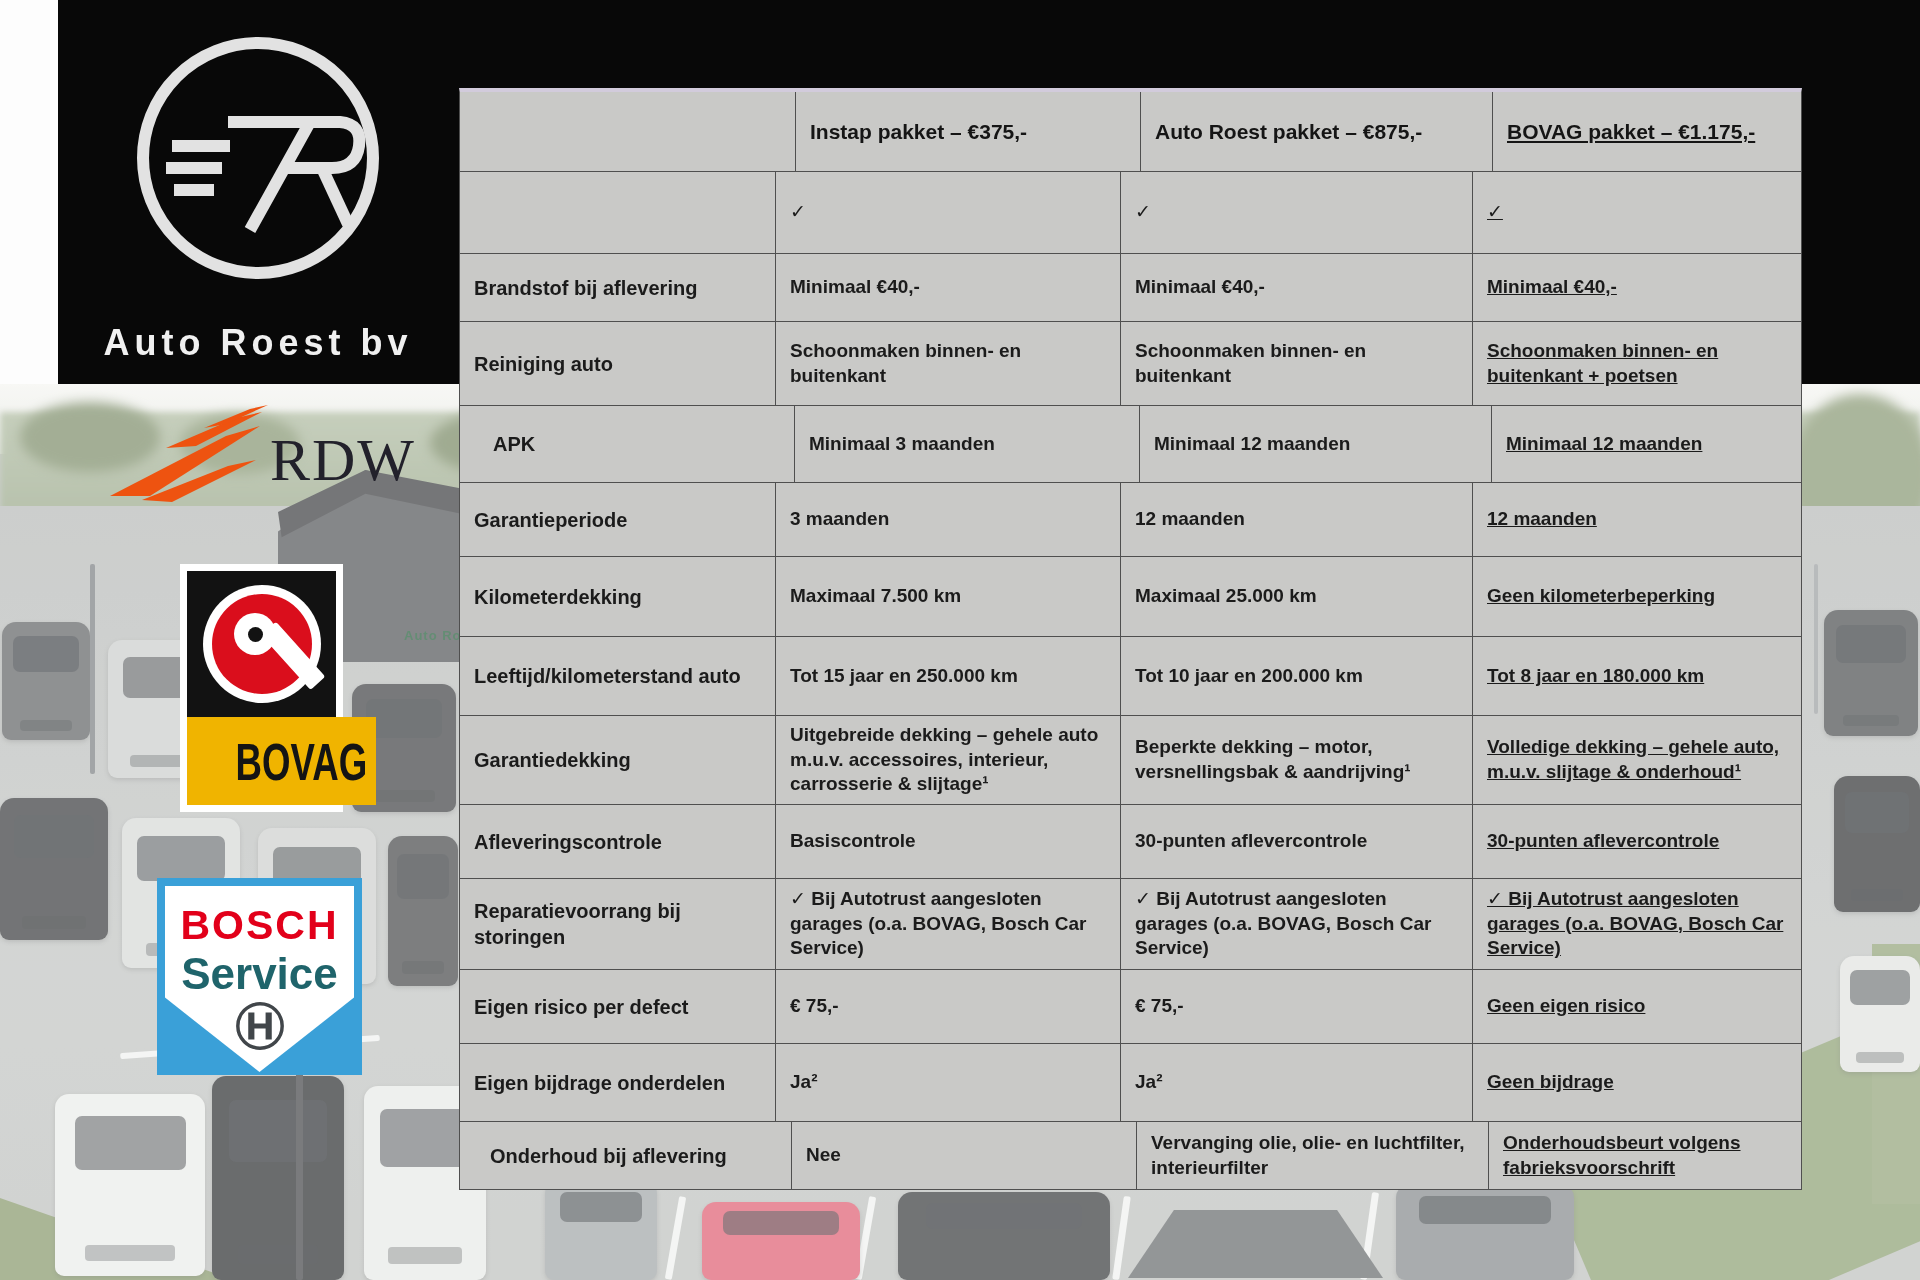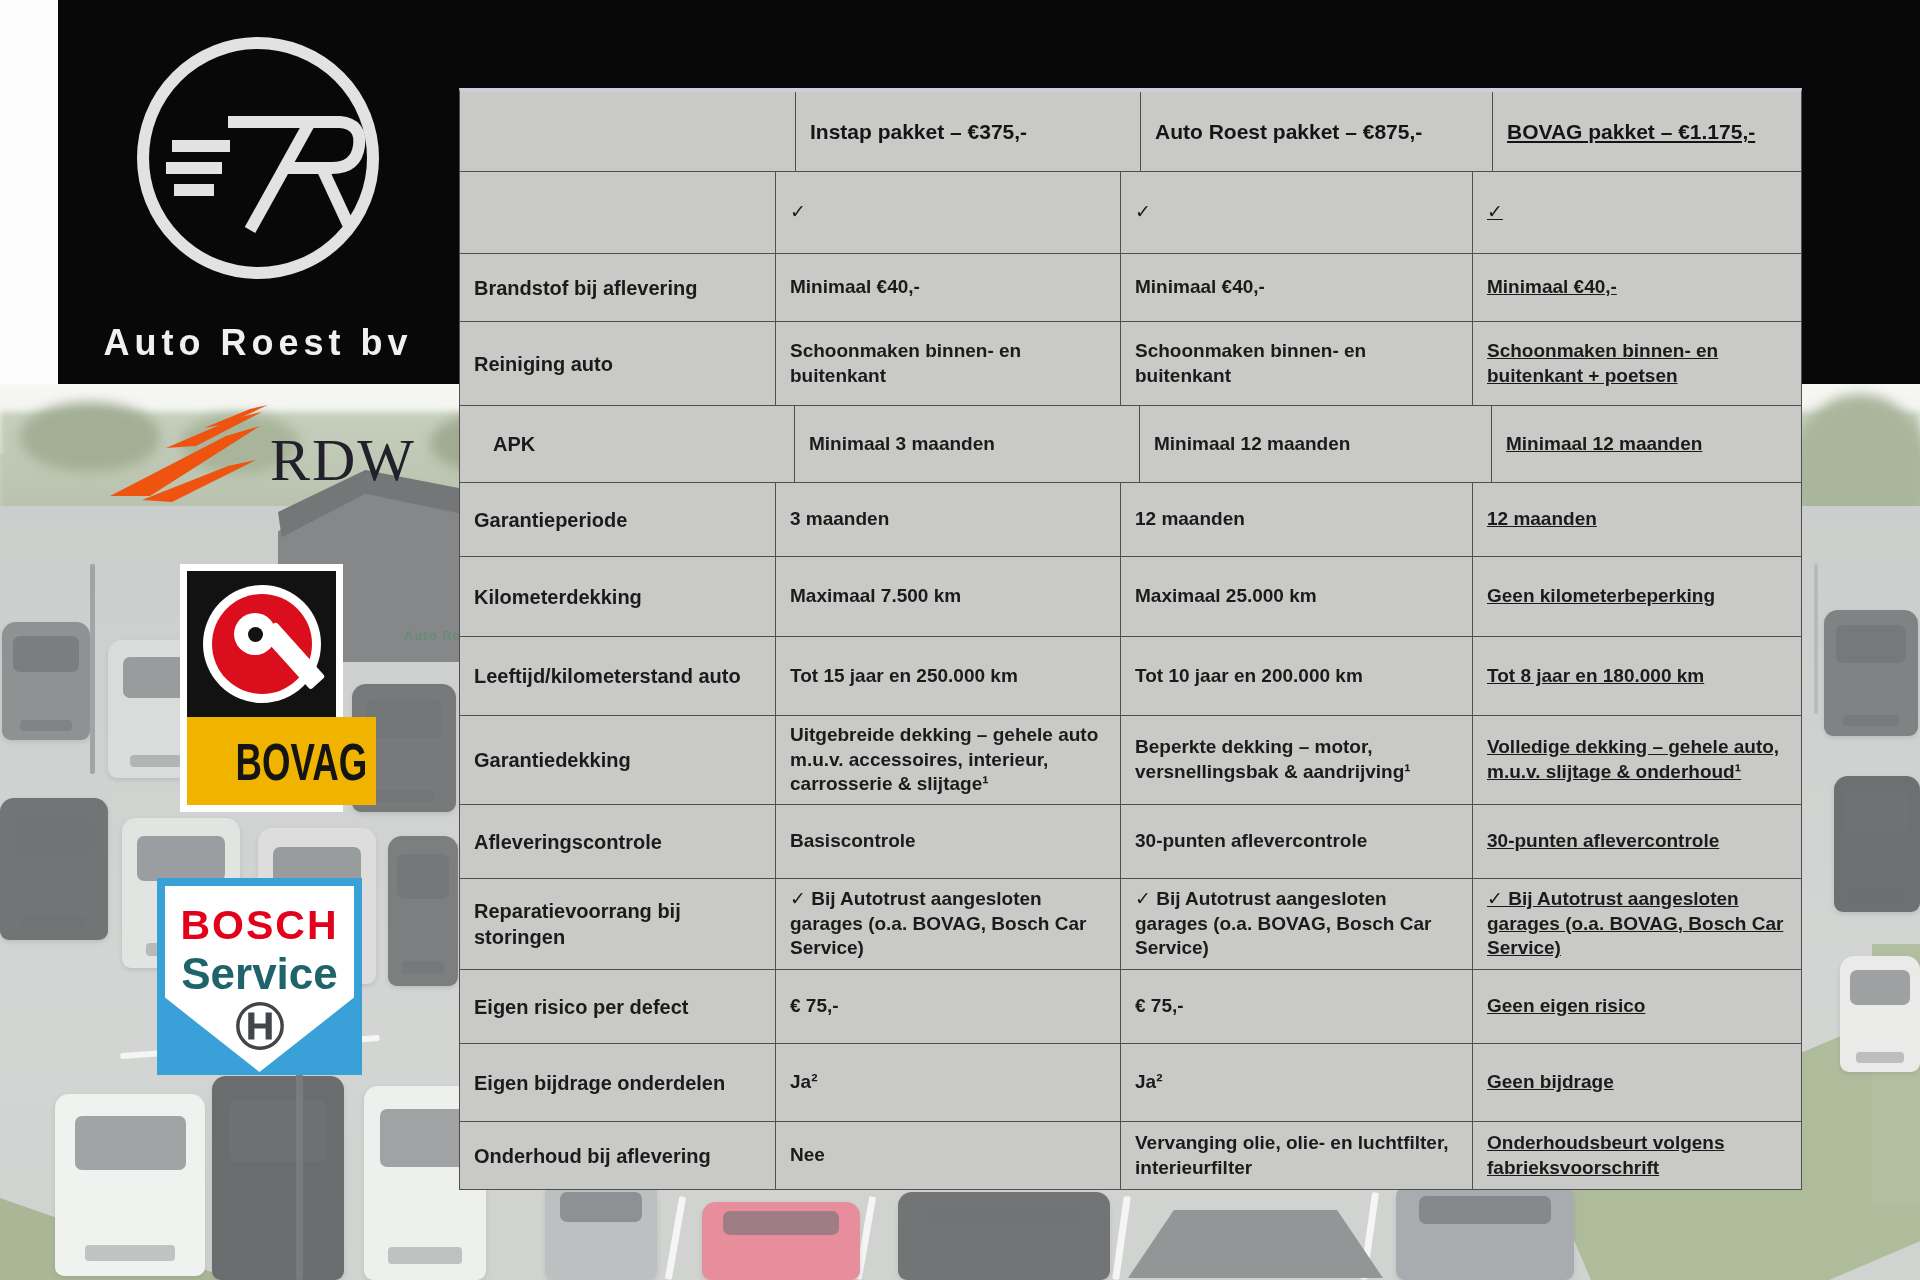--- a/index.html
+++ b/index.html
@@ -329,21 +329,21 @@
         <div class="tcell c1">€ 75,-</div>
         <div class="tcell c2">€ 75,-</div>
         <div class="tcell c3">Geen eigen risico</div>
       </div>
       <div class="trow" style="height: 78px;">
         <div class="tcell c0">Eigen bijdrage onderdelen</div>
         <div class="tcell c1">Ja²</div>
         <div class="tcell c2">Ja²</div>
         <div class="tcell c3">Geen bijdrage</div>
       </div>
-      <div class="trow" style="height: 67px;">
+      <div class="trow" style="height: 67px; padding-left: 16px;">
         <div class="tcell c0">Onderhoud bij aflevering</div>
         <div class="tcell c1">Nee</div>
         <div class="tcell c2">Vervanging olie, olie- en luchtfilter, interieurfilter</div>
         <div class="tcell c3">Onderhoudsbeurt volgens fabrieksvoorschrift</div>
       </div>
     </div>
 
 </div>
 
 </body></html>

